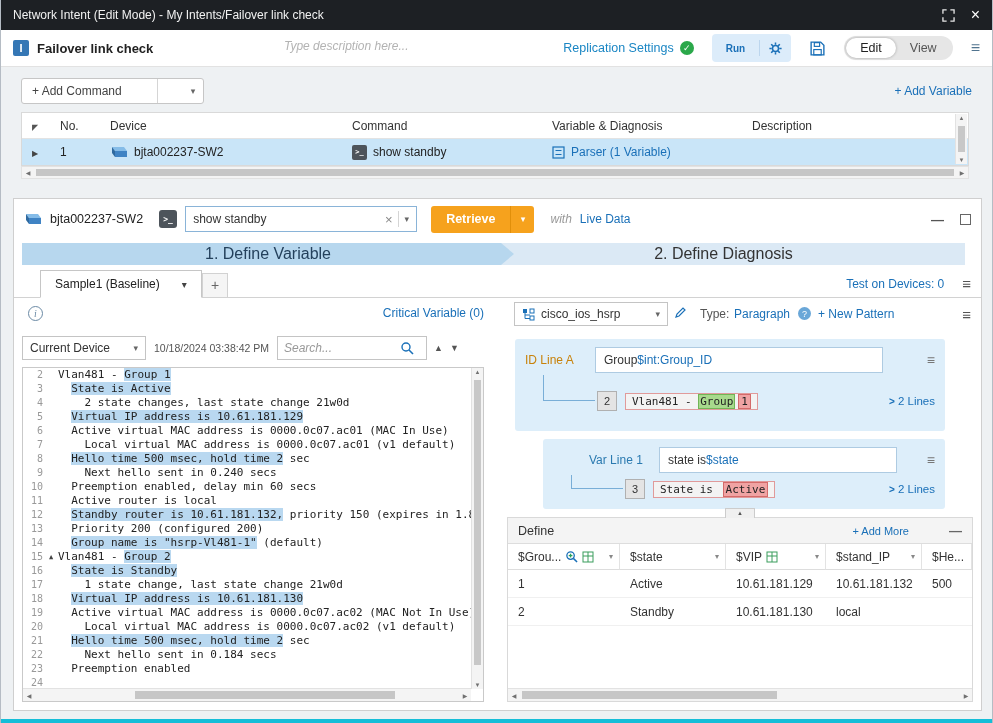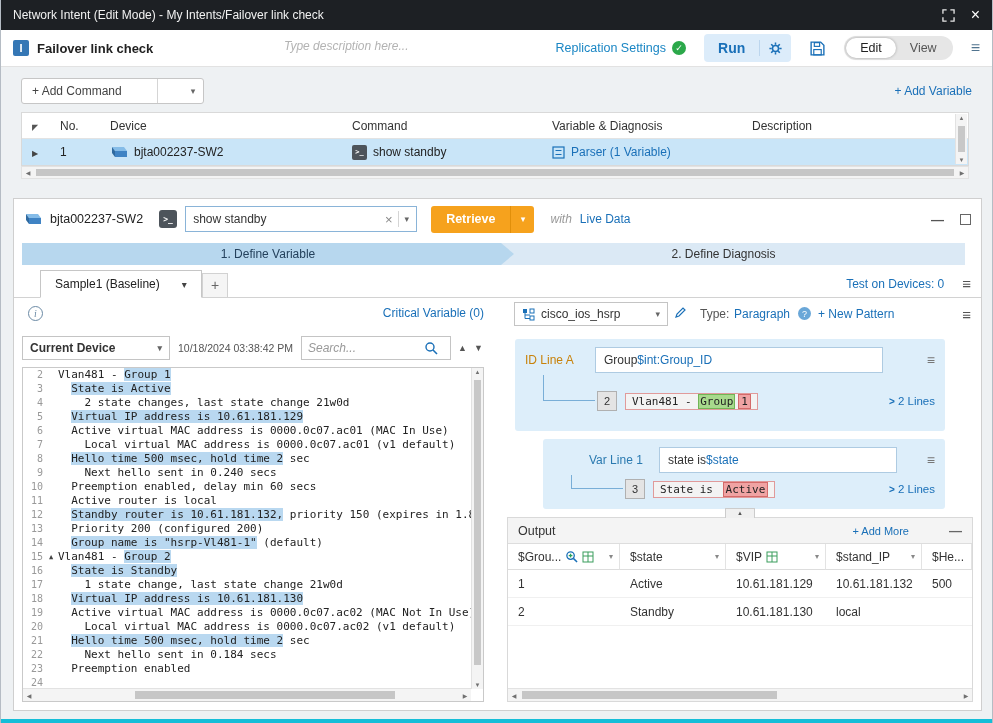--- a/index.html
+++ b/index.html
@@ -17,21 +17,21 @@
   
   .toolbar { position:absolute; top:30px; left:0; width:100%; height:37px; background:#fff; border-bottom:1px solid #e2e2e2; display:flex; align-items:center; padding:0 12px; }
   .intent-badge { width:16px; height:16px; background:#3577b5; color:#fff; font-size:11px; font-weight:700; display:inline-flex; align-items:center; justify-content:center; border-radius:2px; }
   .intent-name { font-size:13px; font-weight:700; color:#222; margin-left:8px; }
   .desc-input { position:absolute; left:283px; top:9px; width:210px; border:none; outline:none; font-size:12px; font-style:italic; color:#777; background:transparent; }
   .desc-input::placeholder { color:#b3b3b3; font-style:italic; }
   .tb-right { margin-left:auto; display:flex; align-items:center; gap:18px; }
   .rep-link { color:#1a86c4; font-size:12.5px; display:flex; align-items:center; gap:6px; cursor:pointer; }
   .check-badge { width:14px; height:14px; background:#2ba84a; border-radius:50%; color:#fff; font-size:9px; display:inline-flex; align-items:center; justify-content:center; }
   .run-group { display:flex; align-items:center; background:#dcecfa; border-radius:4px; height:28px; }
-  .run-btn { background:none; border:none; color:#1a70b8; font-weight:700; font-size:14px; padding:0 14px; font-family:inherit; cursor:pointer; }
+  .run-btn { background:none; border:none; color:#1a70b8; font-weight:700; font-size:10px; padding:0 14px; font-family:inherit; cursor:pointer; }
   .run-sep { width:1px; height:16px; background:#bcd6ee; }
   .gear-btn { background:none; border:none; padding:0 8px; cursor:pointer; display:flex; align-items:center; }
   .save-btn { display:flex; align-items:center; cursor:pointer; }
   .pill { background:#e6e6e6; border-radius:14px; padding:2px; display:flex; align-items:center; }
   .pill-seg { padding:3px 14px; font-size:12.5px; color:#555; border-radius:12px; cursor:pointer; }
   .pill-seg.active { background:#fff; color:#222; box-shadow:0 0 3px rgba(0,0,0,.3); }
   .hamb { color:#51748f; font-size:16px; cursor:pointer; }
 
   
   .addrow { position:absolute; top:78px; left:20px; right:20px; height:26px; display:flex; align-items:center; }
@@ -82,21 +82,21 @@
   .retrieve-group { display:flex; margin-left:6px; }
   .retrieve { background:#f6a21d; color:#fff; font-weight:700; font-size:12.5px; height:27px; padding:0 15px; border:none; border-radius:3px 0 0 3px; font-family:inherit; cursor:pointer; }
   .retrieve-dd { background:#f6a21d; border:none; border-left:1px solid #e18f0a; width:24px; height:27px; border-radius:0 3px 3px 0; color:#fff; font-size:9px; cursor:pointer; }
   .with-label { font-style:italic; color:#999; font-size:12px; margin-left:8px; }
   .livedata { color:#1a70b8; font-size:12px; cursor:pointer; }
   .devbar-right { margin-left:auto; display:flex; align-items:center; gap:16px; }
   .min-ic { color:#555; font-size:13px; font-weight:700; }
   .sq-ic { width:11px; height:11px; border:1.5px solid #666; display:inline-block; }
 
   .steps { position:absolute; left:8px; right:16px; top:44px; height:22px; }
-  .step { position:absolute; top:0; height:22px; display:flex; align-items:center; justify-content:center; font-size:12px; cursor:pointer; }
+  .step { position:absolute; top:0; height:22px; display:flex; align-items:center; justify-content:center; font-size:16px; cursor:pointer; }
   .s1 { left:0; width:492px; background:#b7d7ee; color:#24415c; z-index:2; clip-path:polygon(0 0,calc(100% - 13px) 0,100% 50%,calc(100% - 13px) 100%,0 100%); }
   .s2 { left:460px; right:0; background:#dbe9f5; color:#333; clip-path:polygon(0 0,100% 0,100% 100%,0 100%,13px 50%); }
 
   .tabrow { position:absolute; top:70px; left:0; right:0; height:29px; border-bottom:1px solid #d2d2d2; }
   .tab.active { position:absolute; left:26px; bottom:-1px; height:28px; background:#fff; border:1px solid #c6c6c6; border-bottom:1px solid #fff; display:flex; align-items:center; gap:22px; padding:0 14px; font-size:12px; color:#222; cursor:pointer; }
   .tab-chev { font-size:10px; color:#444; }
   .tab.plus { position:absolute; left:188px; bottom:-1px; height:25px; width:26px; background:#f5f5f5; border:1px solid #d2d2d2; text-align:center; line-height:23px; color:#666; font-size:14px; cursor:pointer; }
   .tabrow-right { position:absolute; right:10px; top:6px; display:flex; gap:18px; align-items:center; }
   .tod-link { color:#1a70b8; font-size:12px; cursor:pointer; }
   .hamb2 { color:#555; font-size:15px; cursor:pointer; }
@@ -109,21 +109,21 @@
   .pencil-ic { position:absolute; left:652px; top:5px; cursor:pointer; }
   .type-l { position:absolute; left:678px; top:6px; color:#555; }
   .type-v { position:absolute; left:712px; top:6px; color:#1a70b8; cursor:pointer; }
   .help-ic { position:absolute; left:776px; top:6px; width:13px; height:13px; border-radius:50%; background:#6aa7d8; color:#fff; font-size:9px; display:flex; align-items:center; justify-content:center; }
   .newpat { position:absolute; left:796px; top:6px; color:#1a70b8; cursor:pointer; }
   .subbar .hamb2 { position:absolute; right:2px; top:5px; }
 
   
   .leftpane { position:absolute; left:8px; top:136px; width:462px; bottom:8px; }
   .lp-controls { display:flex; align-items:center; height:26px; }
-  .src-select { width:148px; height:24px; border:1px solid #c4c4c4; background:#fff; display:flex; align-items:center; padding:0 7px; font-size:12px; color:#333; cursor:pointer;font-weight:bold; }
+  .src-select { width:124px; height:24px; border:1px solid #c4c4c4; background:#fff; display:flex; align-items:center; padding:0 7px; font-size:12px; color:#333; cursor:pointer; }
   .src-select .val { flex:1; }
   .timestamp { font-size:10.5px; color:#555; margin-left:8px; white-space:nowrap; }
   .searchbox { margin-left:8px; width:150px; height:24px; border:1px solid #c4c4c4; background:#fff; display:flex; align-items:center; padding:0 6px; }
   .searchbox input { border:none; outline:none; width:116px; font-size:12px; color:#555; font-family:inherit; }
   .searchbox input::placeholder { color:#999; font-style:italic; }
   .nav-tri { margin-left:7px; font-size:9px; color:#555; cursor:pointer; }
 
   .codewrap { position:absolute; top:32px; left:0; right:0; bottom:0; border:1px solid #c9c9c9; background:#fff; overflow:hidden; }
   .code-line { display:flex; height:14px; line-height:14px; font-family:"DejaVu Sans Mono",monospace; font-size:11px; white-space:pre; }
   .ln { width:26px; text-align:right; padding-right:6px; color:#999; font-size:10px; flex:none; }
@@ -445,21 +445,21 @@
         <div class="mrow">
           <span class="mno">3</span>
           <span class="mline"><span>State is </span><span class="cap">Active</span></span>
           <span class="expand"><span class="xchev">&gt;</span><span>2 Lines</span></span>
         </div>
       </div>
 
       <div class="output">
         <div class="collapse-tab">▲</div>
         <div class="out-header">
-          <span class="out-title">Output</span>
+          <span class="out-title">Define</span>
           <span class="addmore">+ Add More</span>
           <span class="out-min">—</span>
         </div>
         <div class="out-grid">
           <div class="oh-cell">
             <span>$Grou...</span>
             <svg width="13" height="13" viewBox="0 0 14 14">
                 <circle cx="6" cy="6" r="4" fill="none" stroke="#1a70b8" stroke-width="1.4"></circle>
                 <line x1="9" y1="9" x2="13" y2="13" stroke="#1a70b8" stroke-width="1.6"></line>
                 <line x1="4" y1="6" x2="8" y2="6" stroke="#2aa05a" stroke-width="1.4"></line>

